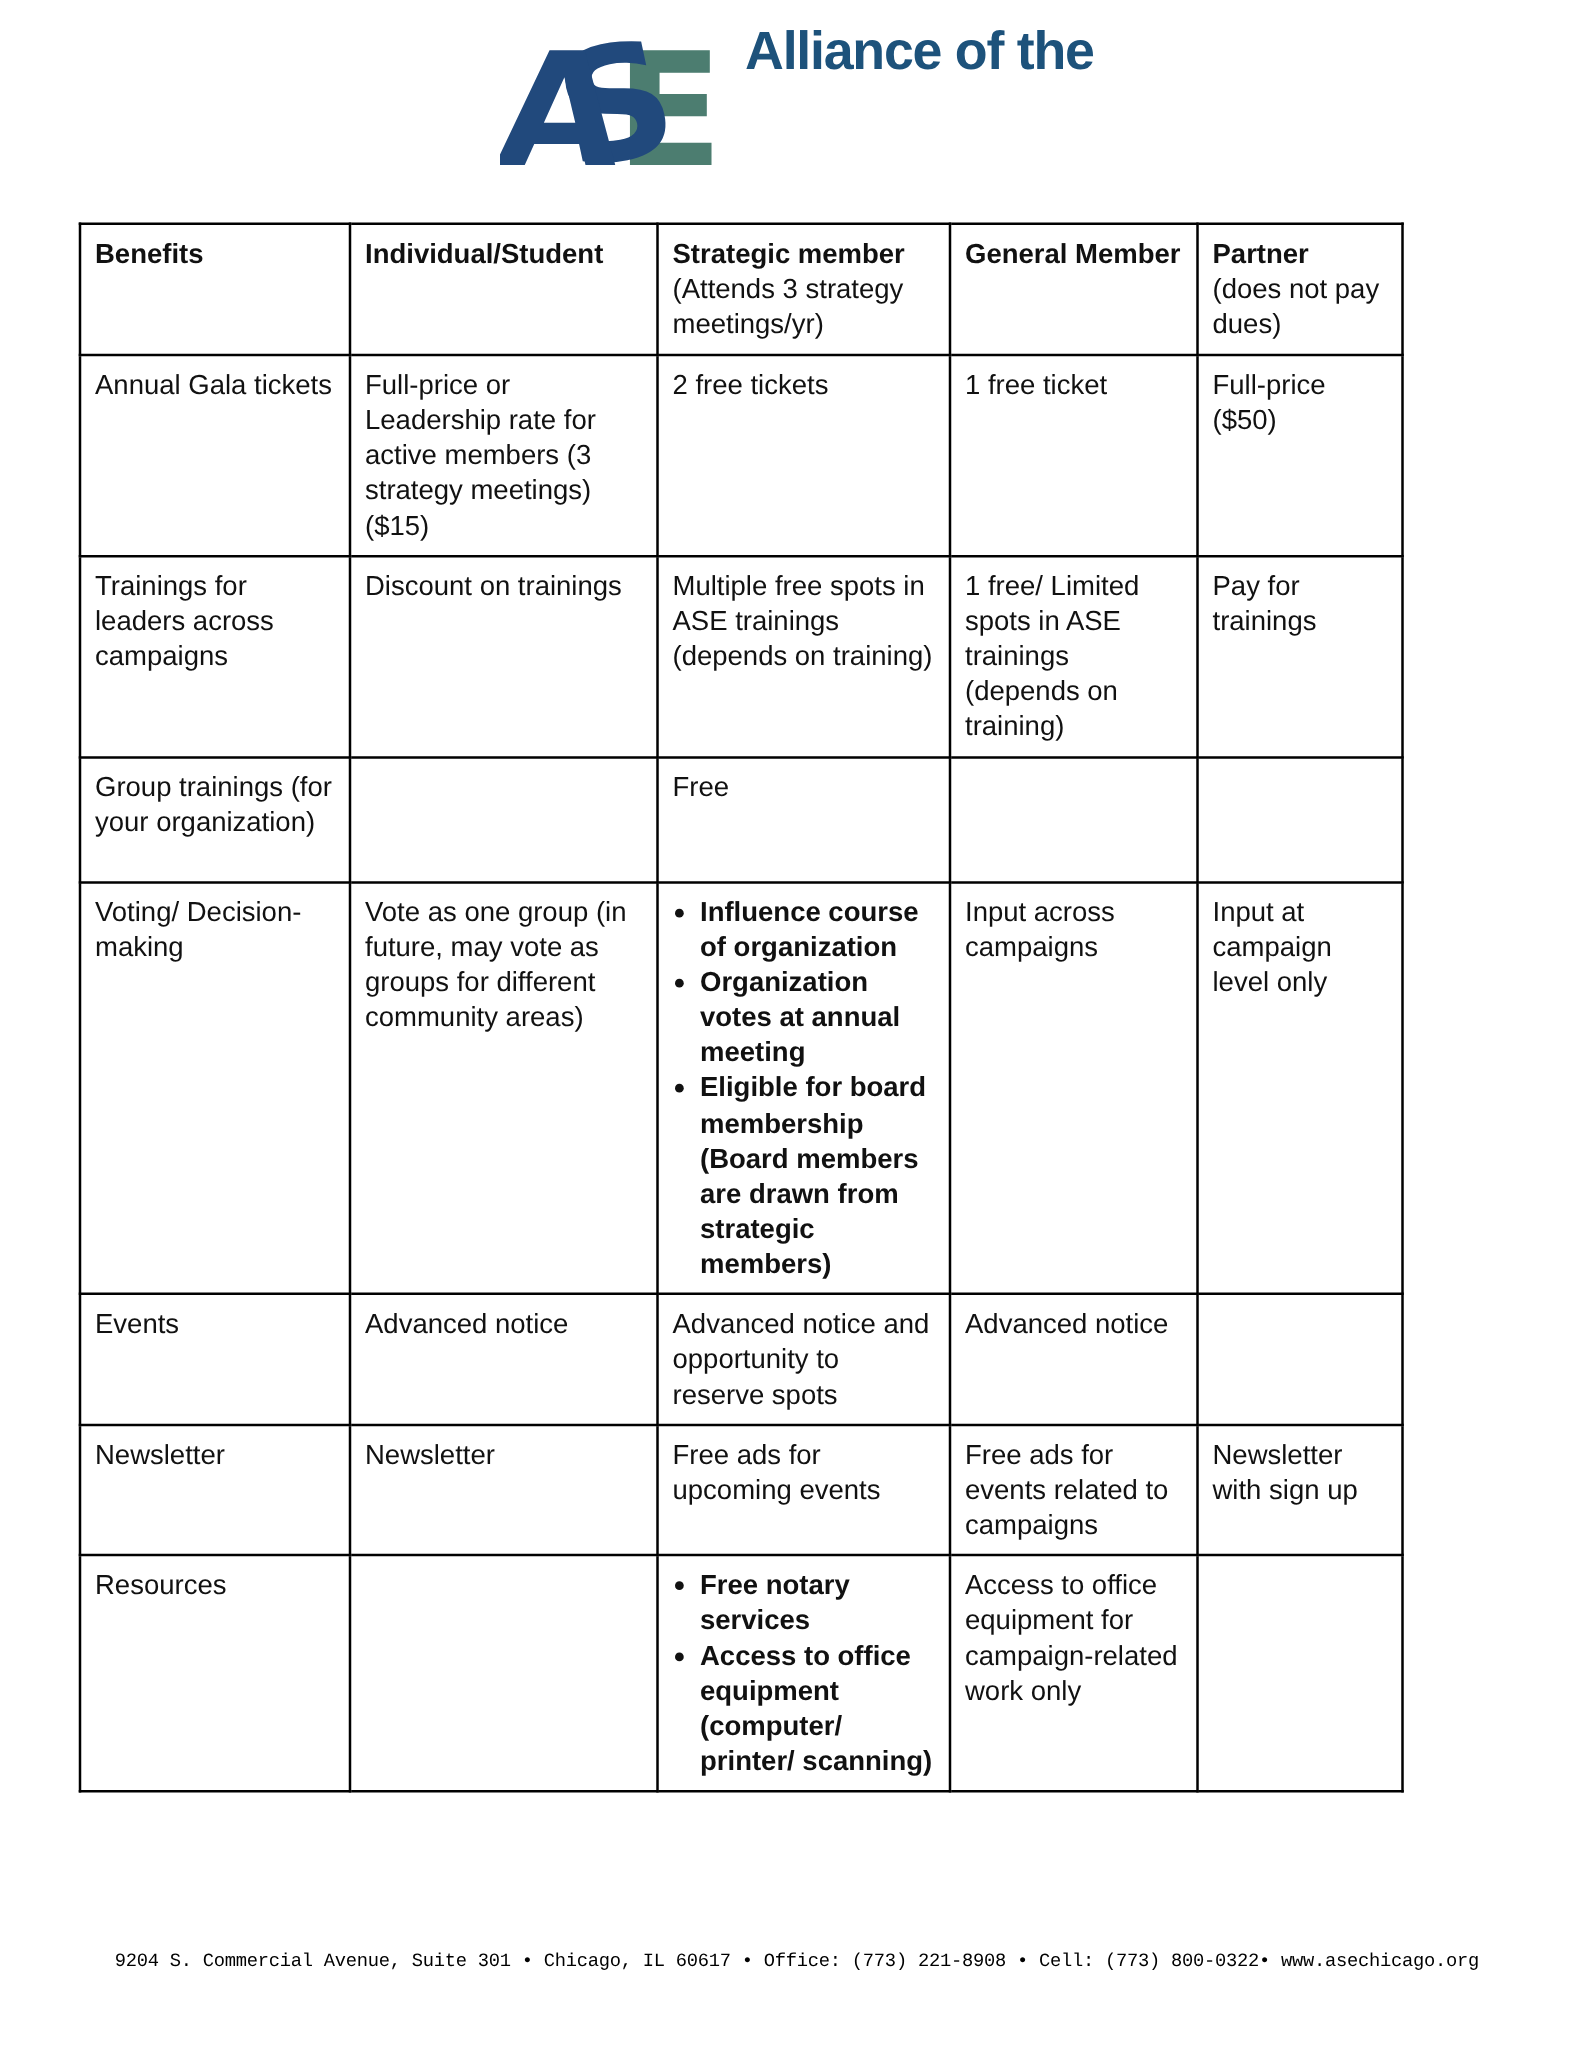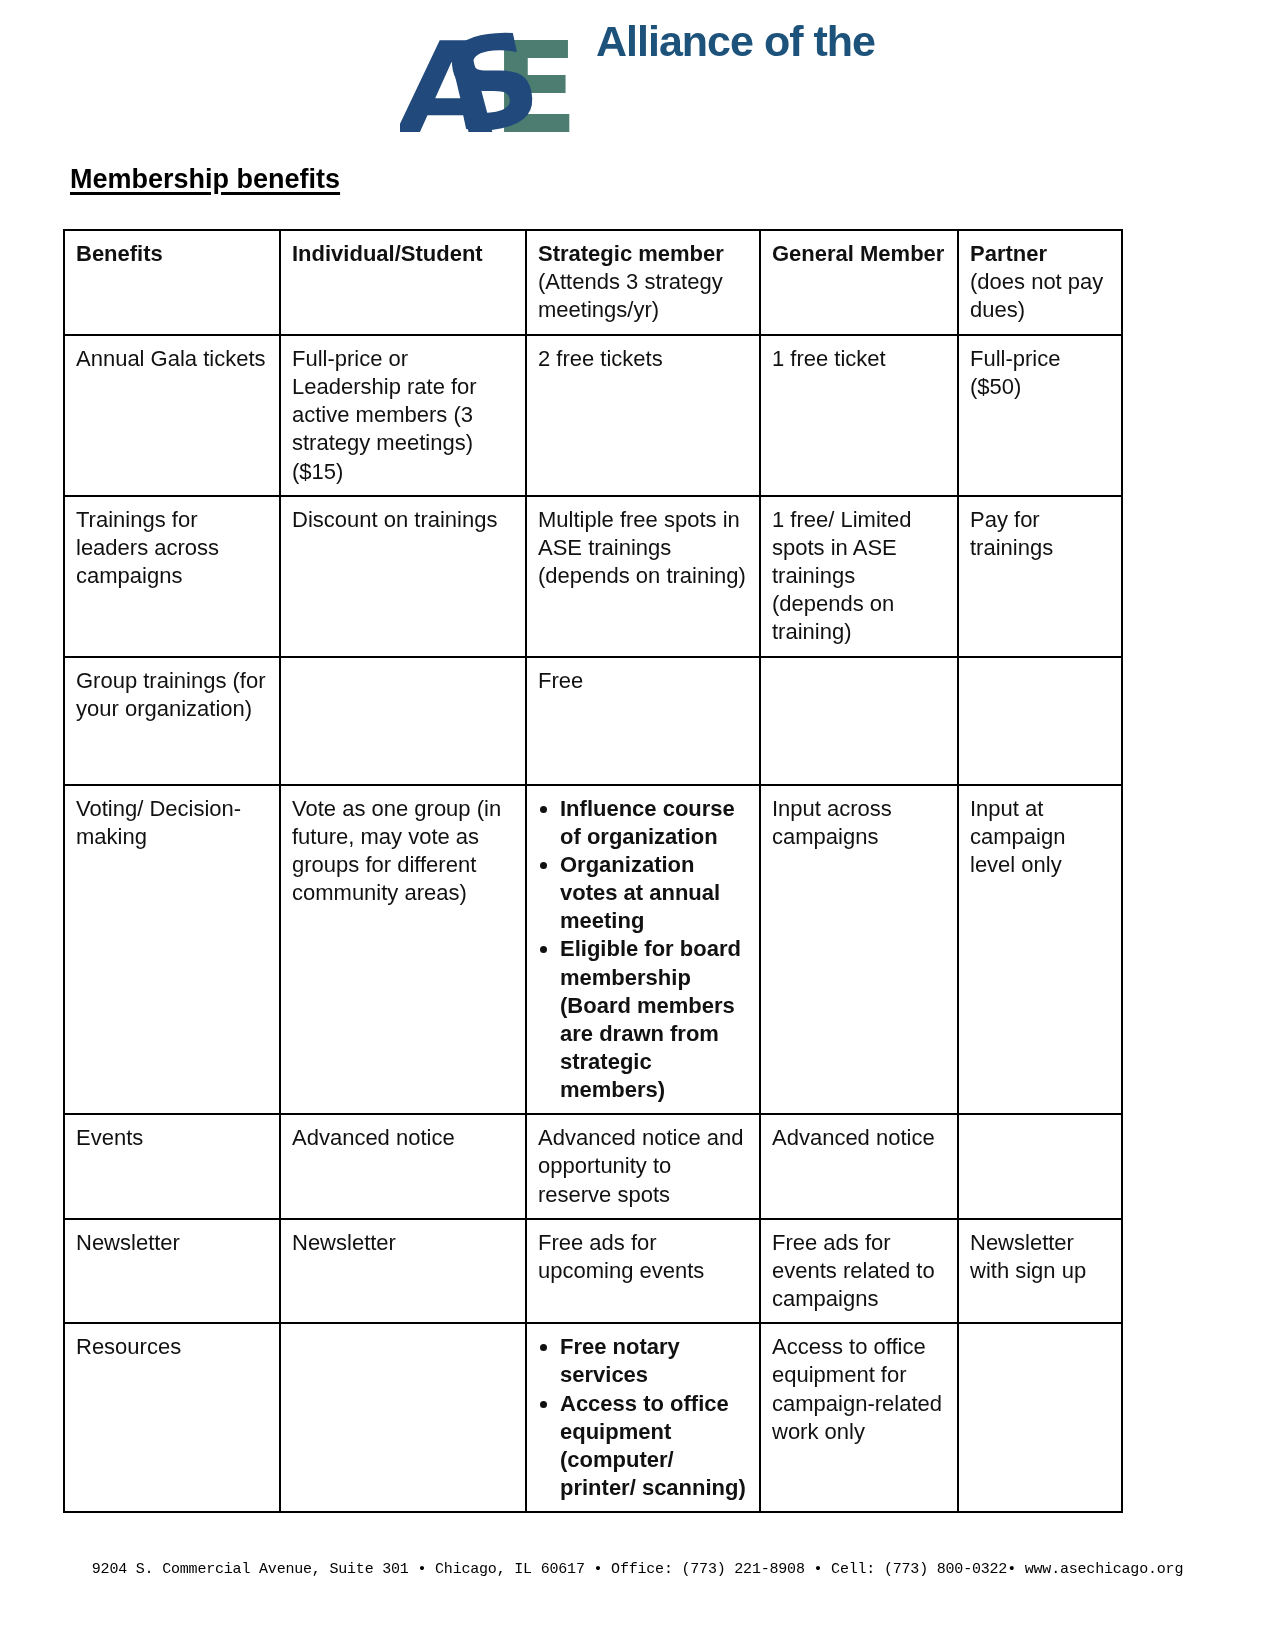--- a/index.html
+++ b/index.html
@@ -78,21 +78,21 @@
     font-weight: normal;
     color: #111;
     word-wrap: break-word;
   }
   .head-label { font-weight: bold; }
   .head-sub { font-weight: normal; }
   .head-sub:empty { display: none; }
   tr.hdr    { height: 105px; }
   tr.r-gala { height: 158px; padding-left: 46px; }
   tr.r-train{ height: 126px; }
-  tr.r-group{ height: 128px; padding-left: 41px; }
+  tr.r-group{ height: 100px; padding-left: 41px; }
   tr.r-vote { height: 270px; }
   tr.r-event{ height: 97px; }
   tr.r-news { height: 100px; }
   tr.r-res  { height: 152px; }
   ul.cell-bullets {
     margin: 0;
     padding-left: 22px;
     list-style: disc outside;
     font-weight: bold;
   }
@@ -120,21 +120,20 @@
     <svg class="monogram" viewBox="0 0 185 130" aria-hidden="true">
       <text class="mono-e" x="94" y="120">E</text>
       <text class="mono-s" x="48" y="116" transform="rotate(-12 90 70)">S</text>
       <text class="mono-a" x="8" y="120" transform="skewX(-6)">A</text>
     </svg>
     <div class="wordmark">
       <div class="wordmark-line1">Alliance of the</div>
     </div>
   </div>
 
-  <h1 class="doc-heading">Membership benefits</h1>
 
   <table class="benefits">
     <colgroup>
       <col class="c1">
         <col class="c2">
         <col class="c3">
         <col class="c4">
         <col class="c5">
     </colgroup>
     <thead>

